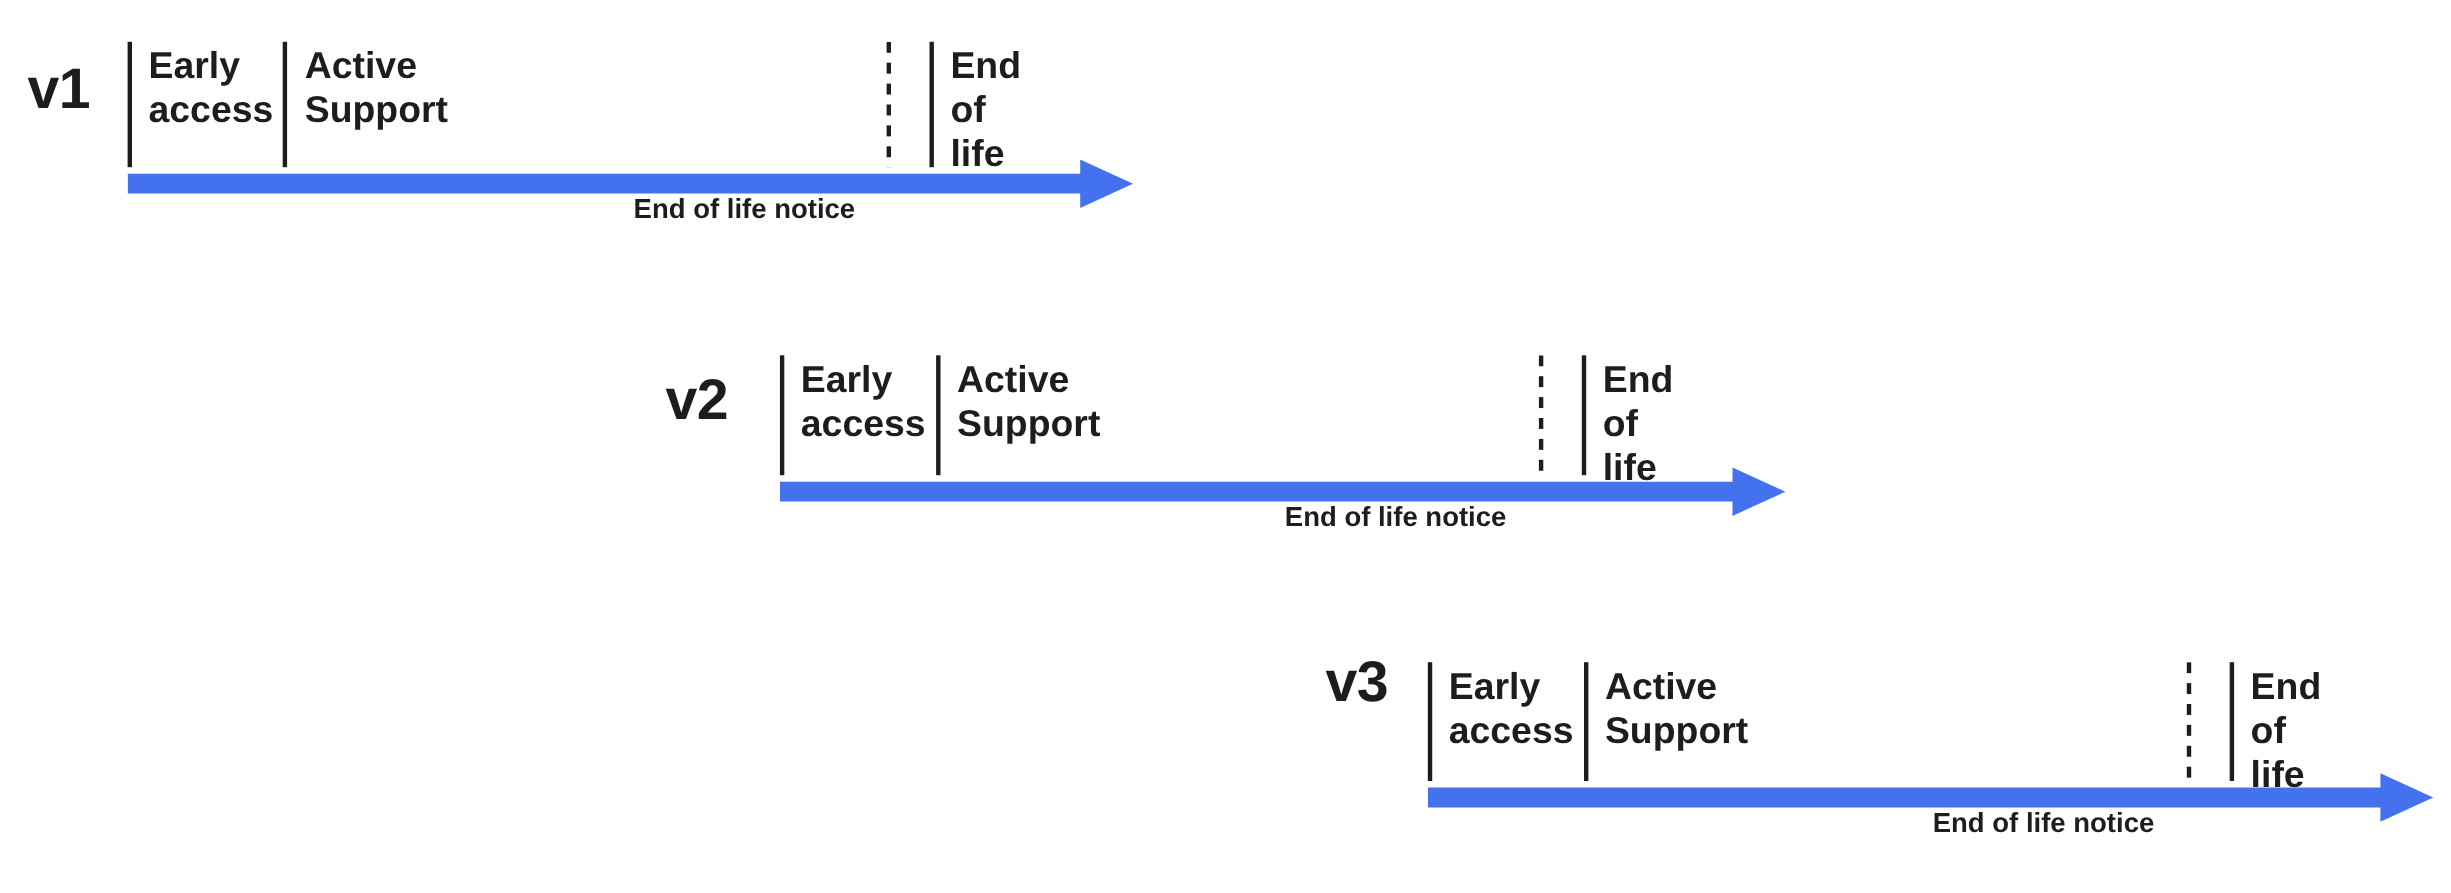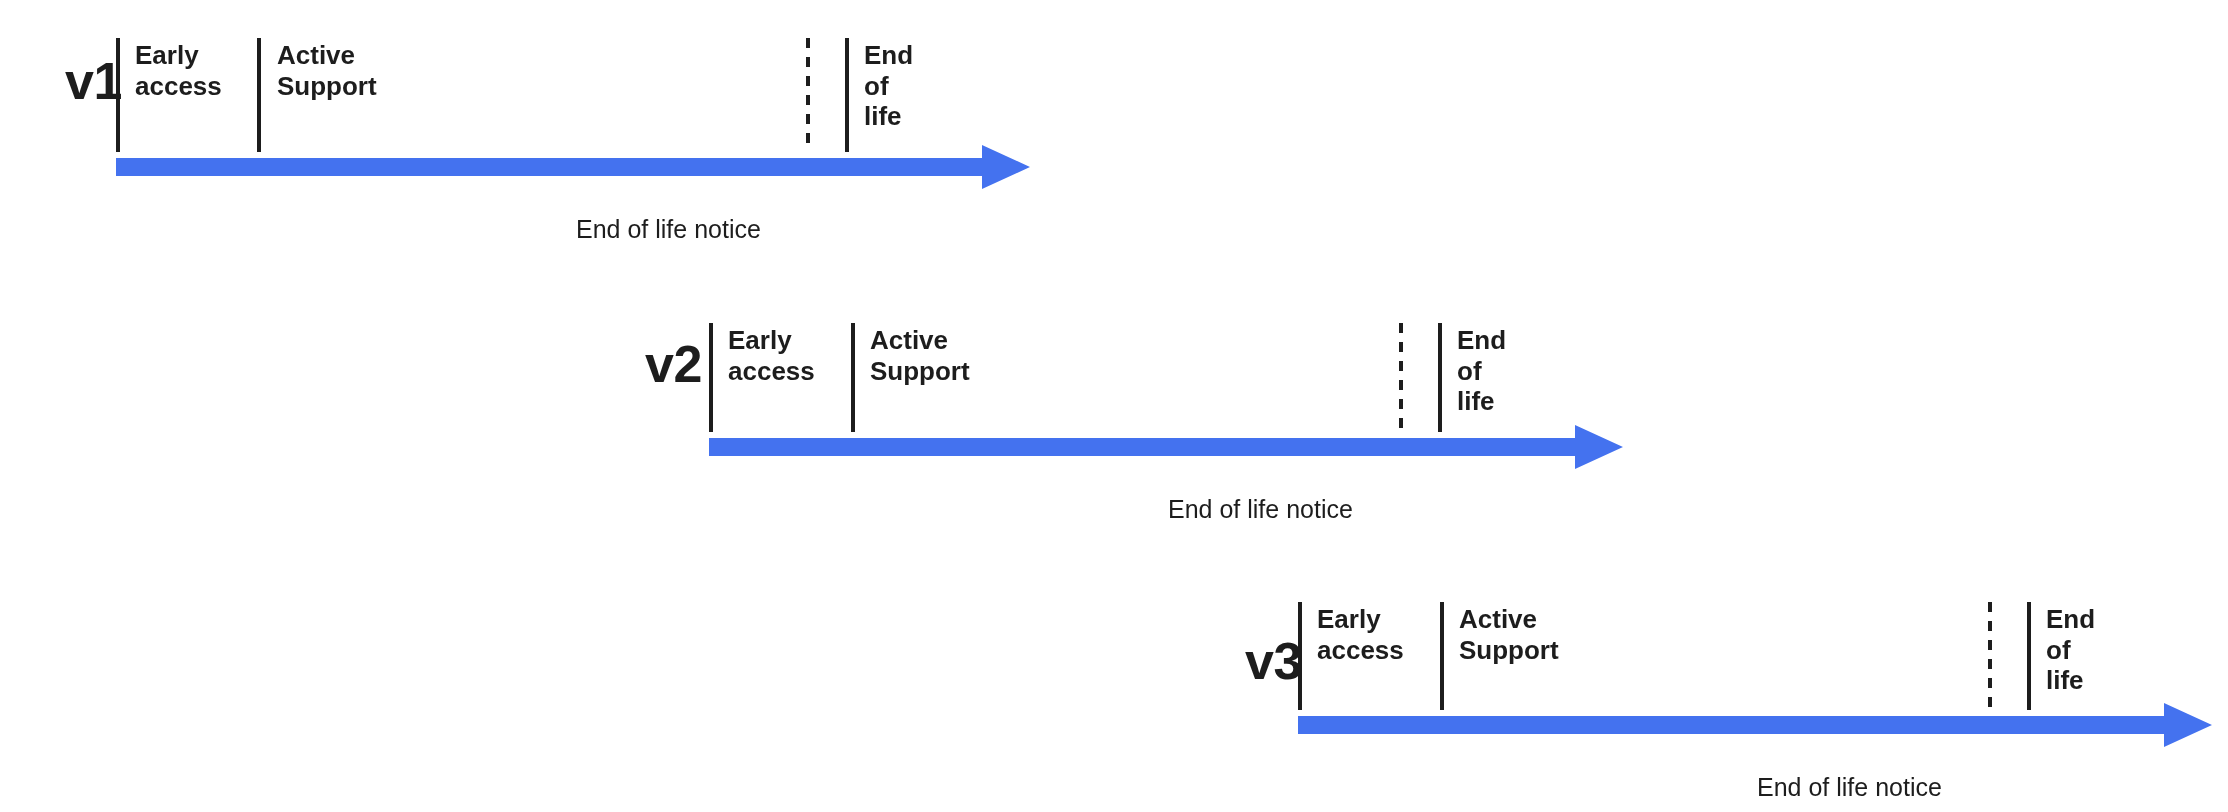--- a/index.html
+++ b/index.html
@@ -26,21 +26,20 @@
 
   
   .version-label {
     position: absolute;
     font-size: 52px;
     font-weight: 700;
     letter-spacing: -0.5px;
     line-height: 1;
     white-space: nowrap;
     color: #1d1d1d;
-    margin-left: 40px;
   }
 
   
   .tick {
     position: absolute;
     width: 4px;
     background: #1d1d1d;
   }
 
   
@@ -52,42 +51,41 @@
       #1d1d1d 0px, #1d1d1d 10px,
       rgba(0,0,0,0) 10px, rgba(0,0,0,0) 19px
     );
     background-size: 4px 19px;
     background-repeat: repeat-y;
   }
 
   
   .phase-label {
     position: absolute;
-    font-size: 26px;
+    font-size: 34px;
     font-weight: 700;
     line-height: 1.18;
     white-space: pre-line;
     color: #1d1d1d;
   }
 
   
   .axis-arrow {
     position: absolute;
     overflow: visible;
   }
 
   
   .notice-label {
     position: absolute;
     font-size: 25px;
-    font-weight: 400;
+    font-weight: 700;
     line-height: 1.18;
     white-space: nowrap;
     color: #1d1d1d;
-    margin-top: 39px;
   }
 </style>
 </head>
 <body>
 
 <div class="timeline-row">
 
   <div class="version-label" style="left:25px; top:55px;">v1</div>
 
   <div class="tick" style="left:116px; top:38px; height:114px;"></div>
@@ -137,21 +135,21 @@
     <svg width="914" height="44" viewBox="0 0 914 44" aria-hidden="true">
       <path d="M0,13 L866,13 L866,0 L914,22 L866,44 L866,31 L0,31 Z" fill="#4472EF"></path>
     </svg>
   </div>
 
   <div class="notice-label" style="left:1168px; top:456px;">End of life notice</div>
 </div>
 
 <div class="timeline-row">
 
-  <div class="version-label" style="left:1205px; top:635px;">v3</div>
+  <div class="version-label" style="left:1205px; top:594px;">v3</div>
 
   <div class="tick" style="left:1298px; top:602px; height:108px;"></div>
 
   <div class="phase-label" style="left:1317px; top:604px;">Early
 access</div>
 
   <div class="tick" style="left:1440px; top:602px; height:108px;"></div>
 
   <div class="phase-label" style="left:1459px; top:604px;">Active Support</div>
 

